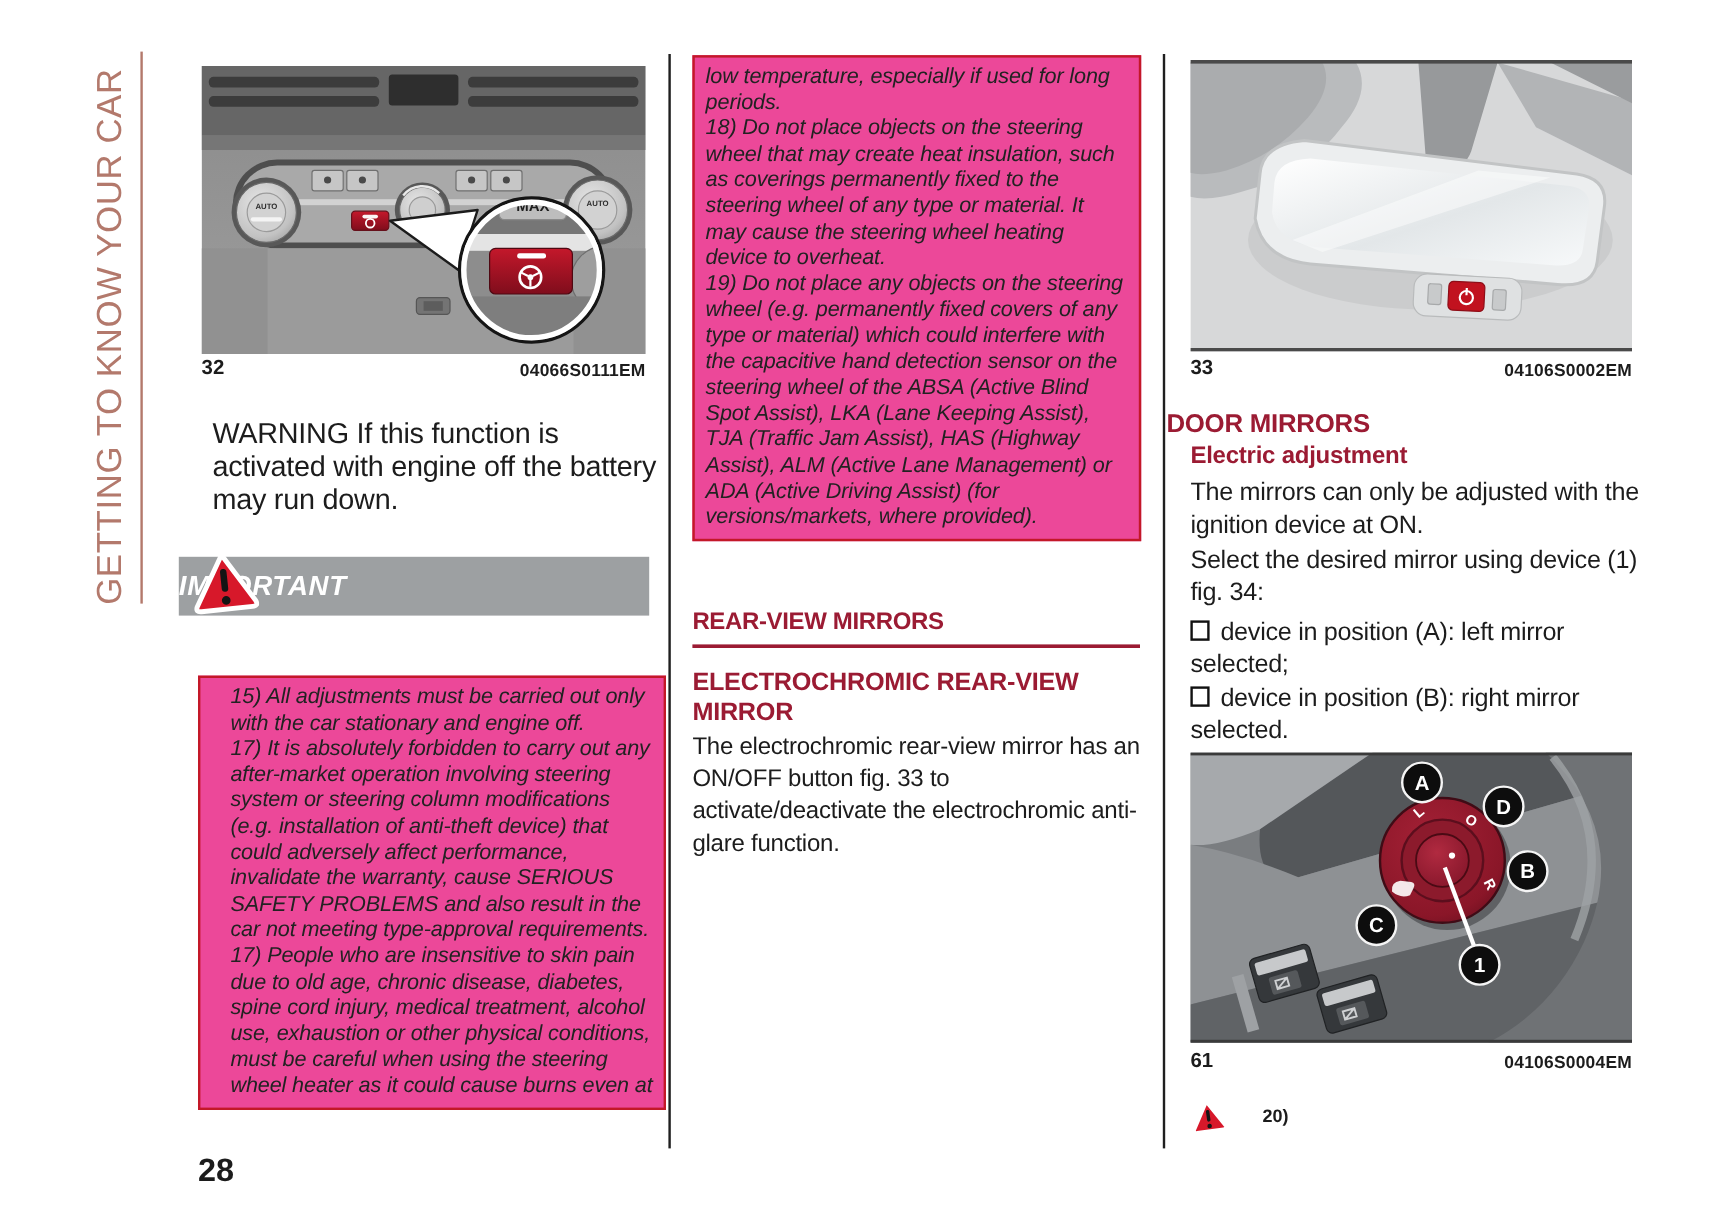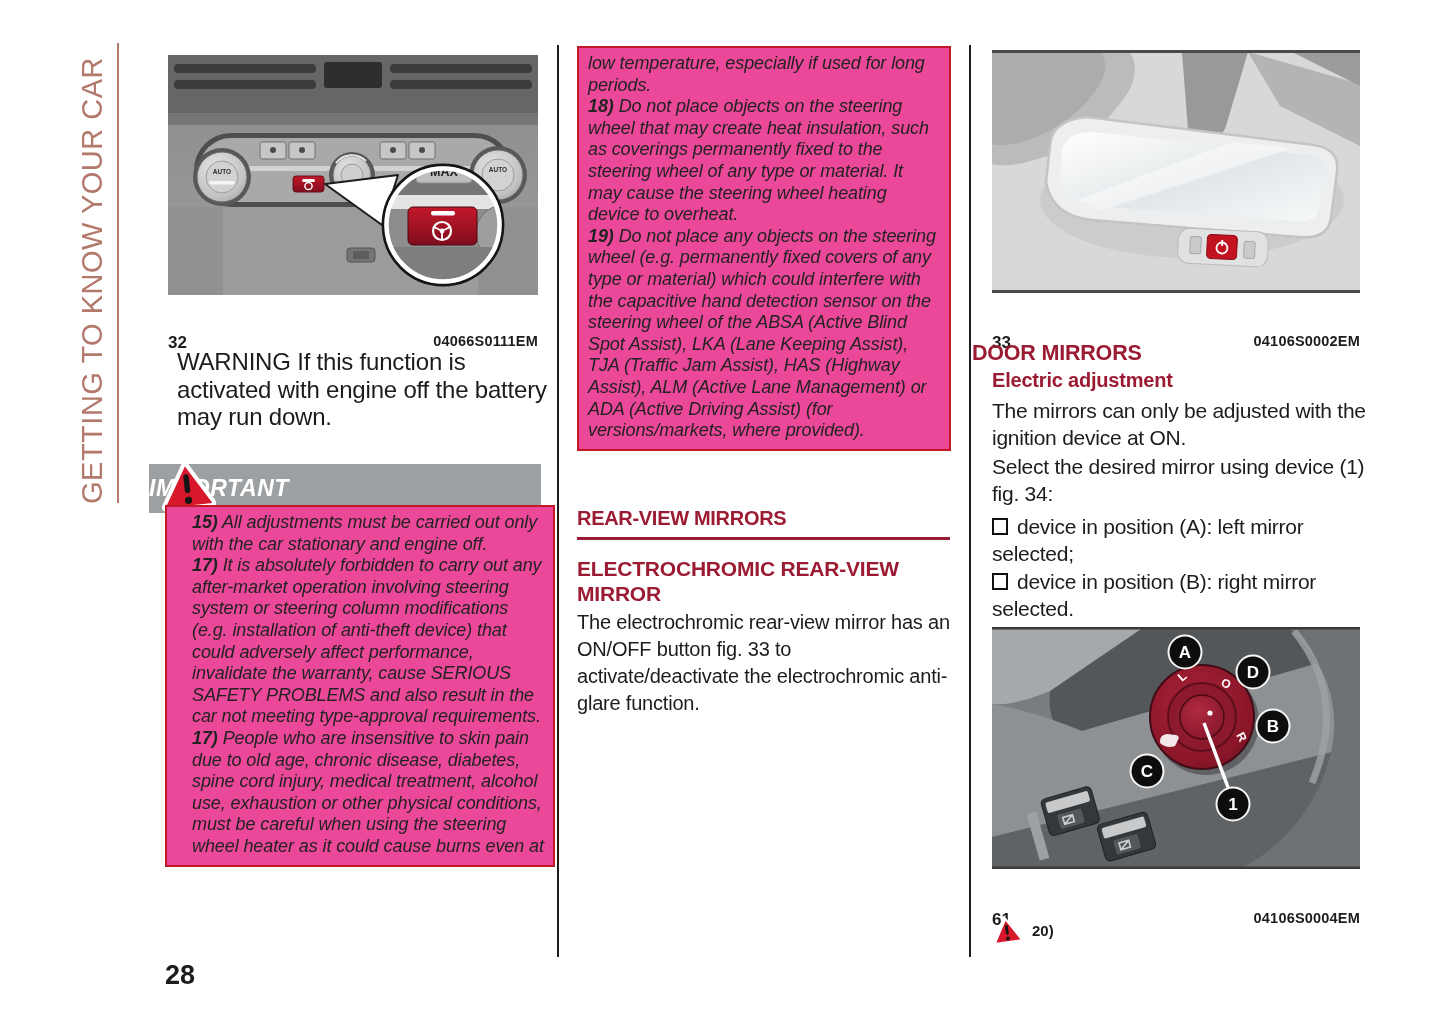--- a/index.html
+++ b/index.html
@@ -7,53 +7,53 @@
         font-family:"Liberation Sans",sans-serif;color:#1c1c1c;}
   
   .sidebar-title{position:absolute;left:76px;top:42px;height:462px;width:44px;
     writing-mode:vertical-rl;transform:rotate(180deg);
     font-size:29px;font-weight:400;letter-spacing:.5px;color:#b3796c;white-space:nowrap;}
   .sidebar-rule{position:absolute;left:117px;top:43px;width:2px;height:460px;background:#b3796c;}
   .colsep{position:absolute;top:45px;width:2px;height:912px;background:#1f1f1f;}
   .sep1{left:557px;} .sep2{left:969px;}
   
   .fig{position:absolute;display:block;}
-  .caption{position:absolute;display:flex;justify-content:space-between;align-items:flex-start;font-weight:bold;margin-top:36px;}
+  .caption{position:absolute;display:flex;justify-content:space-between;align-items:flex-end;font-weight:bold;}
   .caption .fig-num{font-size:17px;}
   .caption .fig-code{font-size:14.5px;letter-spacing:.2px;}
   
   .warning-p{position:absolute;left:165px;top:336px;width:378px;margin:12px;
     font-size:24px;line-height:27.5px;letter-spacing:-.2px;}
   .banner{position:absolute;left:149px;top:464px;width:392px;height:49px;background:#9da0a2;
     display:flex;align-items:center;}
   .banner-label{color:#fff;font-weight:bold;font-style:italic;font-size:23px;letter-spacing:.6px;}
   .banner-icon{position:absolute;left:9px;top:-7px;width:58px;height:56px;}
   .redbox{position:absolute;border:2.5px solid #c31828;padding:5px 9px 7px 9px;background:#ec4899;}
-  .box1{left:165px;top:505px;width:352px;padding-left:25px;}
+  .box1{left:165px;top:563px;width:352px;padding-left:25px;}
   .box2{left:577px;top:46px;width:352px;}
   .redbox p{margin:0;font-style:italic;font-size:18px;line-height:21.6px;color:#222;letter-spacing:-.1px;}
-  .redbox b{font-style:italic;font-weight:700;}
+  .redbox b{font-style:italic;font-weight:400;}
   
   .h-main{position:absolute;left:577px;top:507px;width:373px;margin:0;color:#9b1b33;
     font-size:20px;font-weight:800;letter-spacing:-.3px;border-bottom:3px solid #9b1b33;padding-bottom:7px;}
   .h-sub{position:absolute;left:577px;top:556px;width:373px;margin:0;color:#9b1b33;
     font-size:21px;font-weight:800;line-height:25px;letter-spacing:-.2px;}
   .body-p{position:absolute;left:577px;top:609px;width:373px;margin:0;
     font-size:20px;line-height:27px;letter-spacing:-.2px;}
   
   .h-door{position:absolute;left:972px;top:341px;width:372px;margin:0;color:#9b1b33;
     font-size:21.5px;font-weight:800;letter-spacing:-.2px;}
   .h-elec{position:absolute;left:992px;top:369px;width:372px;margin:0;color:#9b1b33;
     font-size:20px;font-weight:800;letter-spacing:-.2px;}
   .rp{position:absolute;left:992px;width:375px;margin:0;font-size:21px;line-height:27px;letter-spacing:-.25px;}
   .p1{top:397px;} .p2{top:453px;} .b1{top:513px;} .b2{top:568px;}
   .sq{display:inline-block;width:12px;height:13px;border:2.5px solid #111;margin-right:9px;
       vertical-align:-1px;}
   .note-ref{position:absolute;left:992px;top:916px;display:flex;align-items:center;gap:10px;}
-  .note-ref b{font-size:15px;font-weight:800;}
+  .note-ref b{font-size:15px;font-weight:800;margin-left:20px;}
   .note-ref svg{width:30px;height:29px;}
   .page-num{position:absolute;left:165px;top:960px;margin:0;font-size:27px;font-weight:800;}
   svg text{font-family:"Liberation Sans",sans-serif;}
 </style>
 </head>
 <body>
 
 <div class="page">
 
   <div class="sidebar-title">GETTING TO KNOW YOUR CAR</div>

